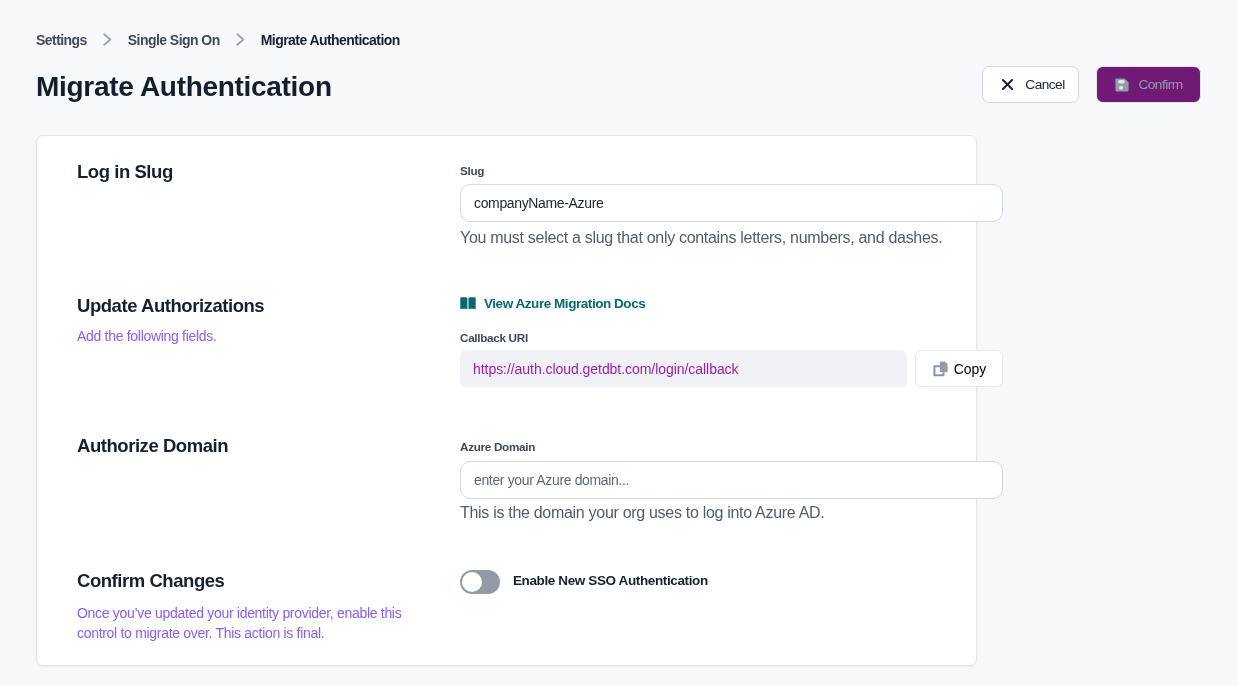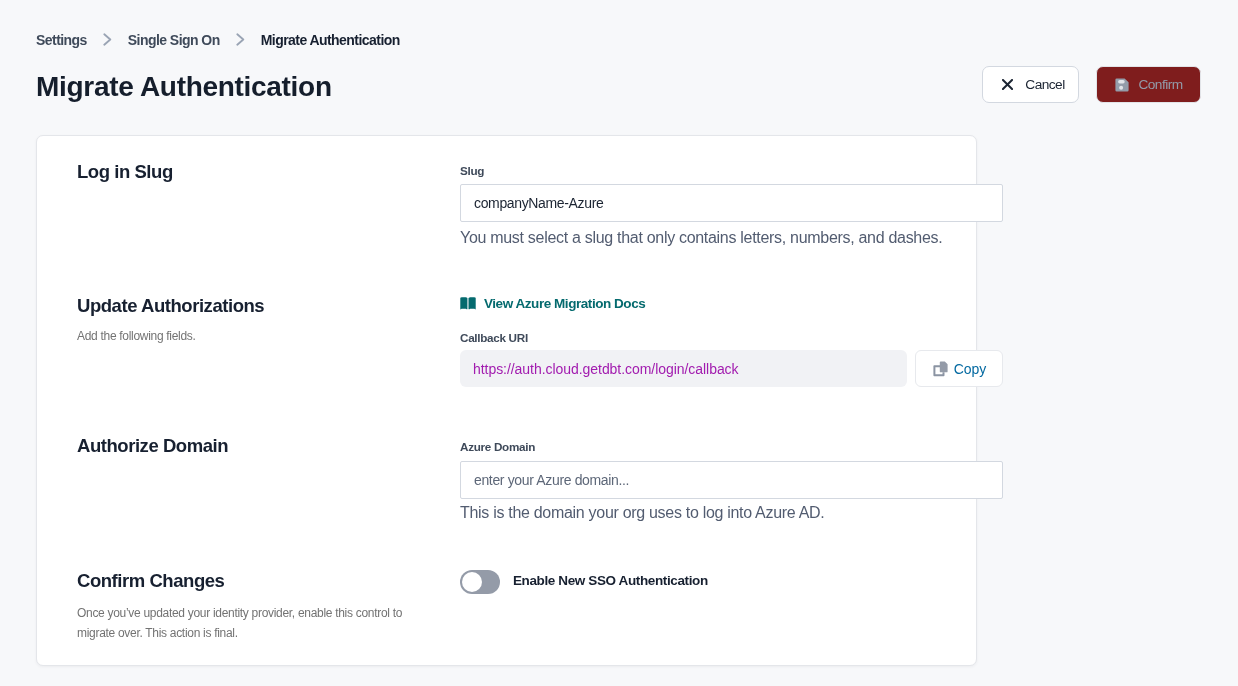--- a/index.html
+++ b/index.html
@@ -15,38 +15,38 @@
 
   
   h1.title{position:absolute;left:36px;top:71px;margin:0;font-size:28px;font-weight:700;color:#151e2c;
            letter-spacing:-0.3px;line-height:32px;}
 
   
   .top-actions{position:absolute;right:37px;top:66px;display:flex;gap:17px;align-items:center;}
   .btn{display:flex;align-items:center;justify-content:center;height:37px;border-radius:7px;
        font-size:13.7px;font-weight:400;box-sizing:border-box;letter-spacing:-0.55px;}
   .btn-cancel{background:#fff;border:1px solid #d3d8e0;color:#1b2432;width:97px;gap:12px;padding-left:6px;}
-  .btn-confirm{background:#7f1d1d;border:1px solid #e2e4e8;color:#939ba9;width:105px;gap:9px;padding-left:1px;}
+  .btn-confirm{background:#701a75;border:1px solid #e2e4e8;color:#939ba9;width:105px;gap:9px;padding-left:1px;}
 
   
   .card{position:absolute;left:36px;top:135px;width:941px;height:531px;background:#fff;
         border:1px solid #e4e6ea;border-radius:7px;box-sizing:border-box;box-shadow:0 1px 3px rgba(30,40,60,0.055);}
 
   .sec-title{font-size:18.5px;font-weight:700;color:#172030;letter-spacing:-0.45px;line-height:22px;}
-  .sec-desc{font-size:12px;color:#737373;letter-spacing:-0.3px;line-height:19.5px;}
+  .sec-desc{font-size:14px;color:#8b5cf6;letter-spacing:-0.3px;line-height:19.5px;}
   .label{font-size:11.7px;font-weight:700;color:#3f4a5a;letter-spacing:-0.3px;line-height:12px;}
-  .field-input{box-sizing:border-box;width:543px;height:38px;border:1px solid #d3d8e0;border-radius:2px;
+  .field-input{box-sizing:border-box;width:543px;height:38px;border:1px solid #d3d8e0;border-radius:10px;
          background:#fff;font-size:14px;letter-spacing:-0.35px;color:#1b2432;padding:0 0 0 13px;
          display:flex;align-items:center;}
   .field-input.ph{color:#5d6778;letter-spacing:-0.35px;}
   .help{font-size:16px;color:#525c70;letter-spacing:-0.3px;line-height:18px;}
   .readonly{box-sizing:border-box;width:447px;height:37px;background:#f1f2f5;border-radius:6px;
             font-size:14px;letter-spacing:-0.05px;color:#a21caf;padding:0 13px;display:flex;align-items:center;}
   .copybtn{box-sizing:border-box;width:88px;height:37px;border:1px solid #e7e9ed;border-radius:6px;background:#fff;
-           display:flex;align-items:center;justify-content:center;gap:6px;font-size:14px;color:#0369a1;
+           display:flex;align-items:center;justify-content:center;gap:6px;font-size:14px;color:#000000;
            letter-spacing:-0.1px;}
   .doclink{display:inline-flex;align-items:center;gap:8px;color:#046a6e;font-size:13.5px;font-weight:700;
            letter-spacing:-0.45px;}
   .toggle{width:40px;height:24px;border-radius:12px;background:#949ba8;position:relative;flex:none;}
   .toggle .knob{position:absolute;left:2px;top:2px;width:20px;height:20px;border-radius:50%;background:#fff;}
   .toggle-label{font-size:13.5px;font-weight:700;color:#172030;letter-spacing:-0.38px;margin-top:3px;line-height:15px;}
 </style>
 </head>
 <body>
 

